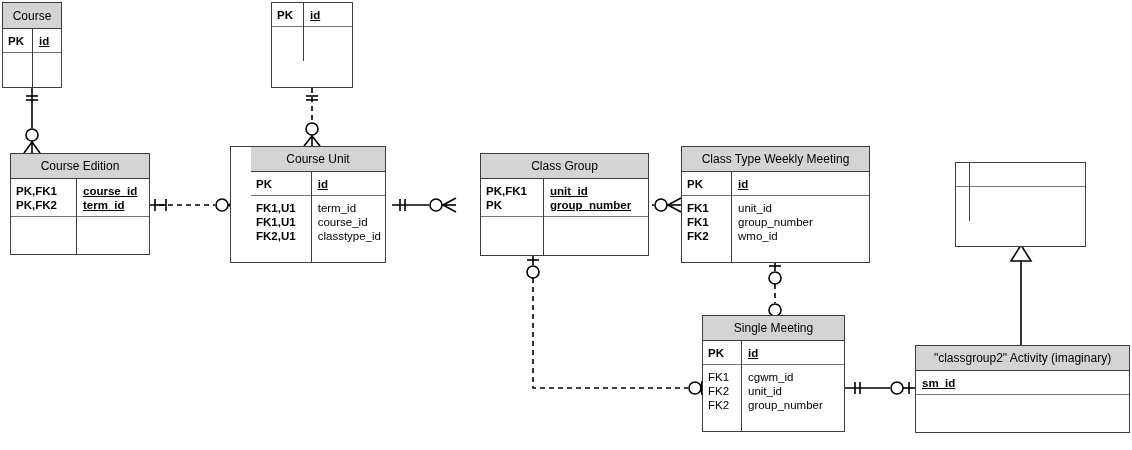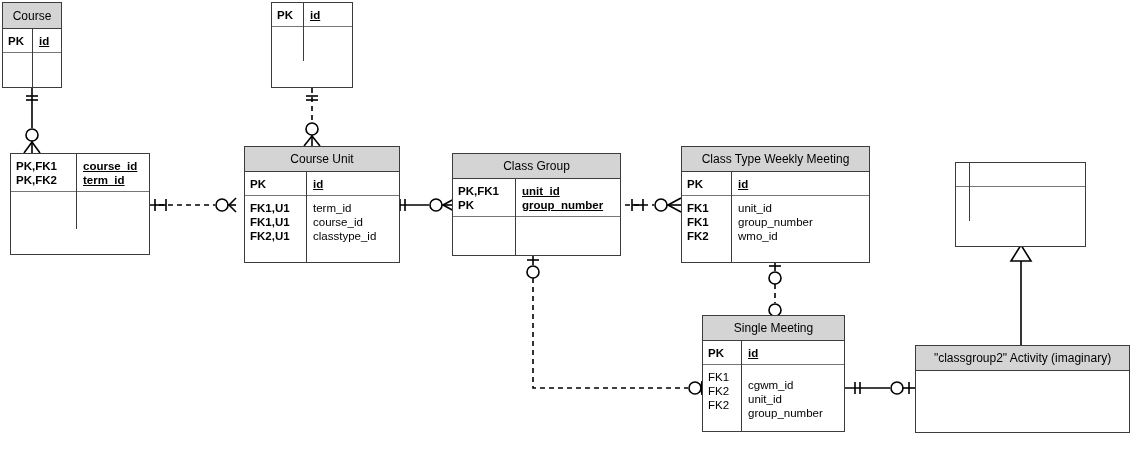--- a/index.html
+++ b/index.html
@@ -156,20 +156,21 @@
             <div class="sec sec-top" style="padding: 5px 4px 5px 6px; height: 24px; box-sizing: border-box;">
               <div class="row b u">id</div>
             </div>
             <div class="sec " style="padding: 5px 4px 5px 6px;">
               <div class="row blank"></div>
             </div>
           </div>
         </div>
       </div>
       <div class="entity" style="left: 10px; top: 153px; width: 140px; height: 102px;">
+        <div class="ent-title" style="height: 25px;">Course Edition</div>
         <div class="ent-body" style="height: 75px;">
           <div class="col-key" style="width: 66px; padding: 0px;">
             <div class="sec sec-top" style="padding: 5px 4px 5px 5px; height: 38px; box-sizing: border-box;">
               <div class="row b">PK,FK1</div>
               <div class="row b">PK,FK2</div>
             </div>
             <div class="sec " style="padding: 5px 4px 5px 5px;">
               <div class="row blank"></div>
             </div>
           </div>
@@ -177,21 +178,21 @@
             <div class="sec sec-top" style="padding: 5px 4px 5px 6px; height: 38px; box-sizing: border-box;">
               <div class="row b u">course_id</div>
               <div class="row b u">term_id</div>
             </div>
             <div class="sec " style="padding: 5px 4px 5px 6px;">
               <div class="row blank"></div>
             </div>
           </div>
         </div>
       </div>
-      <div class="entity" style="left: 244px; top: 146px; width: 156px; height: 117px;">
+      <div class="entity" style="left: 230px; top: 146px; width: 156px; height: 117px; padding-left: 20px;">
         <div class="ent-title" style="height: 25px;">Course Unit</div>
         <div class="ent-body" style="height: 90px;">
           <div class="col-key" style="width: 62px; padding: 0px;">
             <div class="sec sec-top" style="padding: 5px 4px 5px 5px; height: 24px; box-sizing: border-box;">
               <div class="row b">PK</div>
             </div>
             <div class="sec " style="padding: 5px 4px 5px 5px;">
               <div class="row b">FK1,U1</div>
               <div class="row b">FK1,U1</div>
               <div class="row b">FK2,U1</div>
@@ -202,21 +203,21 @@
               <div class="row b u">id</div>
             </div>
             <div class="sec " style="padding: 5px 4px 5px 6px;">
               <div class="row">term_id</div>
               <div class="row">course_id</div>
               <div class="row">classtype_id</div>
             </div>
           </div>
         </div>
       </div>
-      <div class="entity" style="left: 452px; top: 153px; width: 169px; height: 103px;">
+      <div class="entity" style="left: 480px; top: 153px; width: 169px; height: 103px;">
         <div class="ent-title" style="height: 25px;">Class Group</div>
         <div class="ent-body" style="height: 76px;">
           <div class="col-key" style="width: 63px; padding: 0px;">
             <div class="sec sec-top" style="padding: 5px 4px 5px 5px; height: 38px; box-sizing: border-box;">
               <div class="row b">PK,FK1</div>
               <div class="row b">PK</div>
             </div>
             <div class="sec " style="padding: 5px 4px 5px 5px;">
               <div class="row blank"></div>
             </div>
@@ -287,28 +288,36 @@
             <div class="sec " style="padding: 5px 4px 5px 5px;">
               <div class="row">FK1</div>
               <div class="row">FK2</div>
               <div class="row">FK2</div>
             </div>
           </div>
           <div class="col-att" style="flex: 1 1 0%; padding: 0px;">
             <div class="sec sec-top" style="padding: 5px 4px 5px 6px; height: 24px; box-sizing: border-box;">
               <div class="row b u">id</div>
             </div>
-            <div class="sec " style="padding: 5px 4px 5px 6px; margin-top: 8px;">
+            <div class="sec " style="padding: 5px 4px 5px 6px;">
               <div class="row">cgwm_id</div>
               <div class="row">unit_id</div>
               <div class="row">group_number</div>
             </div>
           </div>
         </div>
       </div>
       <div class="entity" style="left: 915px; top: 345px; width: 215px; height: 88px;">
         <div class="ent-title" style="height: 25px;">"classgroup2" Activity (imaginary)</div>
         <div class="ent-body" style="height: 61px;">
+          <div class="col-att" style="flex: 1 1 0%; padding: 0px;">
+            <div class="sec sec-top" style="padding: 5px 4px 5px 6px; height: 24px; box-sizing: border-box;">
+              <div class="row b u">sm_id</div>
+            </div>
+            <div class="sec " style="padding: 5px 4px 5px 6px;">
+              <div class="row blank"></div>
+            </div>
+          </div>
         </div>
       </div>
     </div>
 
 </div>
 
 </body></html>

